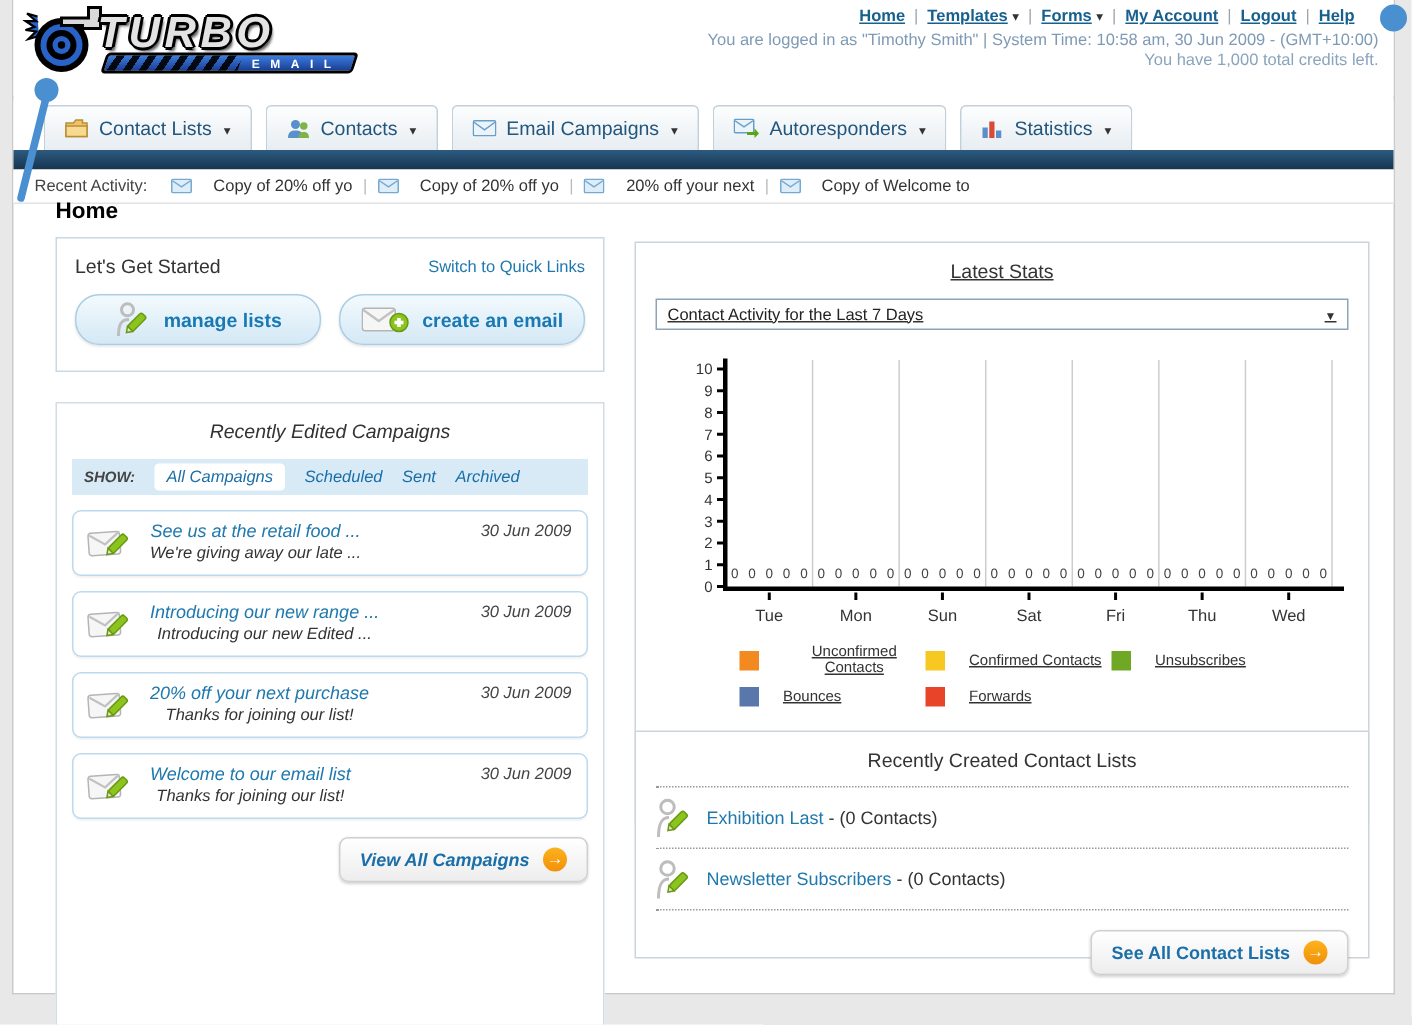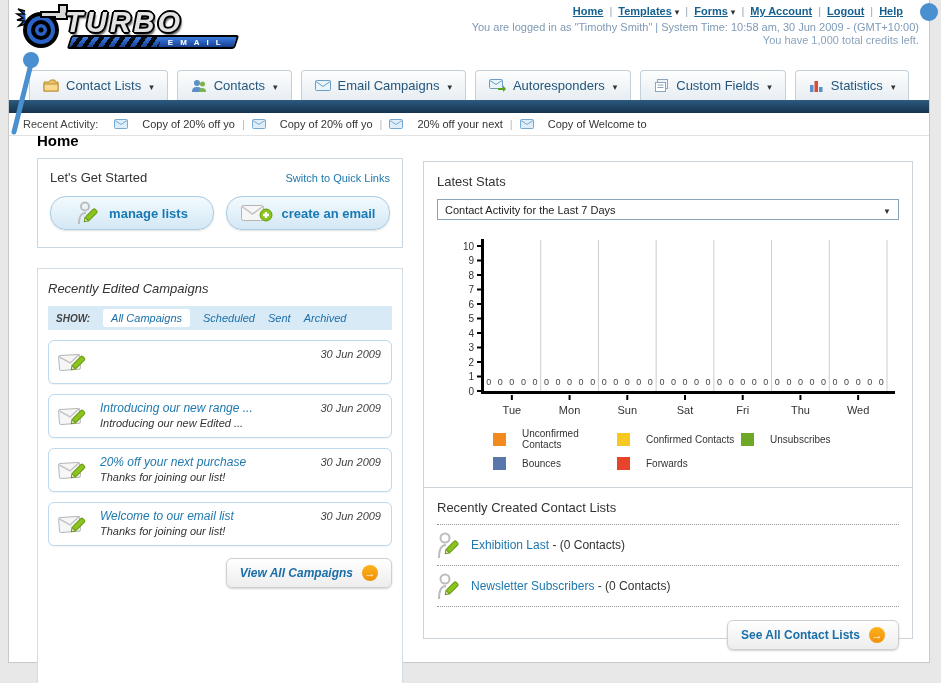--- a/index.html
+++ b/index.html
@@ -66,21 +66,21 @@
 
   
   .activity { position: absolute; top: 113px; left: 0; right: 0; height: 23px; display: flex; align-items: center; padding-left: 14px; font-size: 11px; color: #333; border-bottom: 1px solid #e2e2e2; background: #fff; }
   .activity-label { margin-right: 16px; color: #444; }
   .activity-item { display: inline-flex; align-items: center; gap: 14px; cursor: pointer; color: #333; }
   .activity .asep::before { content: "|"; color: #bbb; margin: 0 7px; }
 
   
   .page-title { position: absolute; left: 28px; top: 132px; font-size: 15px; font-weight: bold; color: #000; }
 
-  .panel { position: absolute; background: #fff; border: 1px solid #ccd6de; }
+  .panel { position: absolute; background: #fff; border: 1px solid #ccd6de; text-align: center; }
   .panel-title { font-size: 13px; color: #333; }
 
   .get-started { left: 28px; top: 158px; width: 366px; height: 90px; padding: 11px 12px; border-color: #c8d8e4; }
   .gs-head { display: flex; justify-content: space-between; align-items: center; }
   .switch-link { font-size: 11px; color: #2079ae; cursor: pointer; }
   .gs-buttons { display: flex; gap: 12px; margin-top: 11px; }
   .big-btn {
     flex: 1; height: 34px; display: inline-flex; align-items: center; justify-content: center; gap: 9px;
     border: 1px solid #a9cde5; border-radius: 16px;
     background: linear-gradient(#f3fafd, #d4e8f5);
@@ -103,21 +103,21 @@
   .arrow-btn {
     display: inline-flex; align-items: center; gap: 9px; padding: 6px 13px;
     background: linear-gradient(#ffffff, #ededed);
     border: 1px solid #cfcfcf; border-radius: 6px;
     font-size: 12px; font-weight: bold; color: #1a6fa8; cursor: pointer;
     box-shadow: 0 1px 2px rgba(0,0,0,.18);
   }
   .arrow-circle { width: 16px; height: 16px; border-radius: 50%; background: linear-gradient(#fcb31c, #f1900a); color: #fff; display: inline-flex; align-items: center; justify-content: center; font-size: 11px; font-weight: bold; }
   .arrow-circle::after { content: "→"; line-height: 16px; }
 
-  .latest-stats { left: 414px; top: 161px; width: 490px; height: 388px; padding: 10px 13px; border-color: #ccd4da; }
+  .latest-stats { left: 414px; top: 161px; width: 490px; height: 388px; padding: 10px 13px; border-color: #ccd4da; text-decoration: underline; }
   .fake-select { margin-top: 9px; height: 21px; border: 1px solid #8ca4b8; background: #fff; display: flex; align-items: center; justify-content: space-between; padding: 0 7px; font-size: 11px; color: #222; cursor: pointer; }
   .select-caret::after { content: "▼"; font-size: 8px; color: #333; }
   .chart-wrap { margin-top: 16px; }
   .legend { margin-top: 2px; margin-left: 56px; display: flex; flex-wrap: wrap; width: 384px; }
   .legend-item { width: 124px; display: flex; align-items: center; gap: 16px; font-size: 10px; color: #333; margin-bottom: 7px; }
   .legend-swatch { width: 13px; height: 13px; flex: 0 0 13px; }
 
   .contact-lists { left: 414px; top: 487px; width: 490px; height: 152px; padding: 10px 13px; border-color: #ccd4da; }
   .dotted { border: none; border-top: 1px dotted #999; margin-top: 8px; }
   .cl-item { display: flex; align-items: center; gap: 10px; padding: 5px 0; border-bottom: 1px dotted #999; font-size: 12px; }
@@ -204,32 +204,20 @@
     </div>
     <div class="tab">
       <span class="icon">
         <svg width="17" height="13" viewBox="0 0 17 13">
             <rect x="0.5" y="0.5" width="13" height="9" rx="1" fill="#eaf4fb" stroke="#6b9ec7"></rect>
             <path d="M1 1.5 L7 5.5 L13 1.5" fill="none" stroke="#6b9ec7"></path>
             <path d="M9 9 L14 9 L14 6.5 L17 10 L14 13 L14 11 L9 11 Z" fill="#58a618"></path>
           </svg>
       </span>
       <span>Autoresponders</span>
-        <span class="caret"></span>
-    </div>
-    <div class="tab">
-      <span class="icon">
-        <svg width="15" height="14" viewBox="0 0 15 14">
-            <rect x="3.5" y="0.5" width="10" height="9" fill="#eef3f8" stroke="#8aa5bd"></rect>
-            <rect x="1.5" y="3.5" width="10" height="9" fill="#ffffff" stroke="#8aa5bd"></rect>
-            <line x1="3.5" y1="6" x2="9.5" y2="6" stroke="#8aa5bd"></line>
-            <line x1="3.5" y1="8.5" x2="9.5" y2="8.5" stroke="#8aa5bd"></line>
-          </svg>
-      </span>
-      <span>Custom Fields</span>
         <span class="caret"></span>
     </div>
     <div class="tab">
       <span class="icon">
         <svg width="15" height="13" viewBox="0 0 15 13">
             <rect x="1" y="6" width="3.5" height="7" fill="#5b8fc9"></rect>
             <rect x="5.5" y="2" width="3.5" height="11" fill="#d94a38"></rect>
             <rect x="10" y="8" width="3.5" height="5" fill="#5b8fc9"></rect>
           </svg>
       </span>
@@ -325,20 +313,24 @@
       <span class="icon">
         <svg width="32" height="26" viewBox="0 0 32 26">
             <rect x="1" y="6" width="21" height="15" rx="2" fill="#f6f6f6" stroke="#b5b5b5" transform="rotate(-4 11 13)"></rect>
             <path d="M2 7.5 L12 14 L22 6" fill="none" stroke="#c2c2c2" stroke-width="1.5" transform="rotate(-4 11 13)"></path>
             <g transform="rotate(-45 20 14)">
               <rect x="14" y="11.5" width="14" height="5" rx="1.5" fill="#8cc41f" stroke="#689912"></rect>
               <path d="M14 11.5 L10.5 14 L14 16.5 Z" fill="#e6e0c8" stroke="#689912"></path>
             </g>
           </svg>
       </span>
+      <div class="camp-text">
+        <div class="camp-title">See us at the retail food ...</div>
+        <div class="camp-sub">We're giving away our late ...</div>
+      </div>
       <span class="camp-date">30 Jun 2009</span>
     </div>
 
     <div class="camp-row">
       <span class="icon">
         <svg width="32" height="26" viewBox="0 0 32 26">
             <rect x="1" y="6" width="21" height="15" rx="2" fill="#f6f6f6" stroke="#b5b5b5" transform="rotate(-4 11 13)"></rect>
             <path d="M2 7.5 L12 14 L22 6" fill="none" stroke="#c2c2c2" stroke-width="1.5" transform="rotate(-4 11 13)"></path>
             <g transform="rotate(-45 20 14)">
               <rect x="14" y="11.5" width="14" height="5" rx="1.5" fill="#8cc41f" stroke="#689912"></rect>

